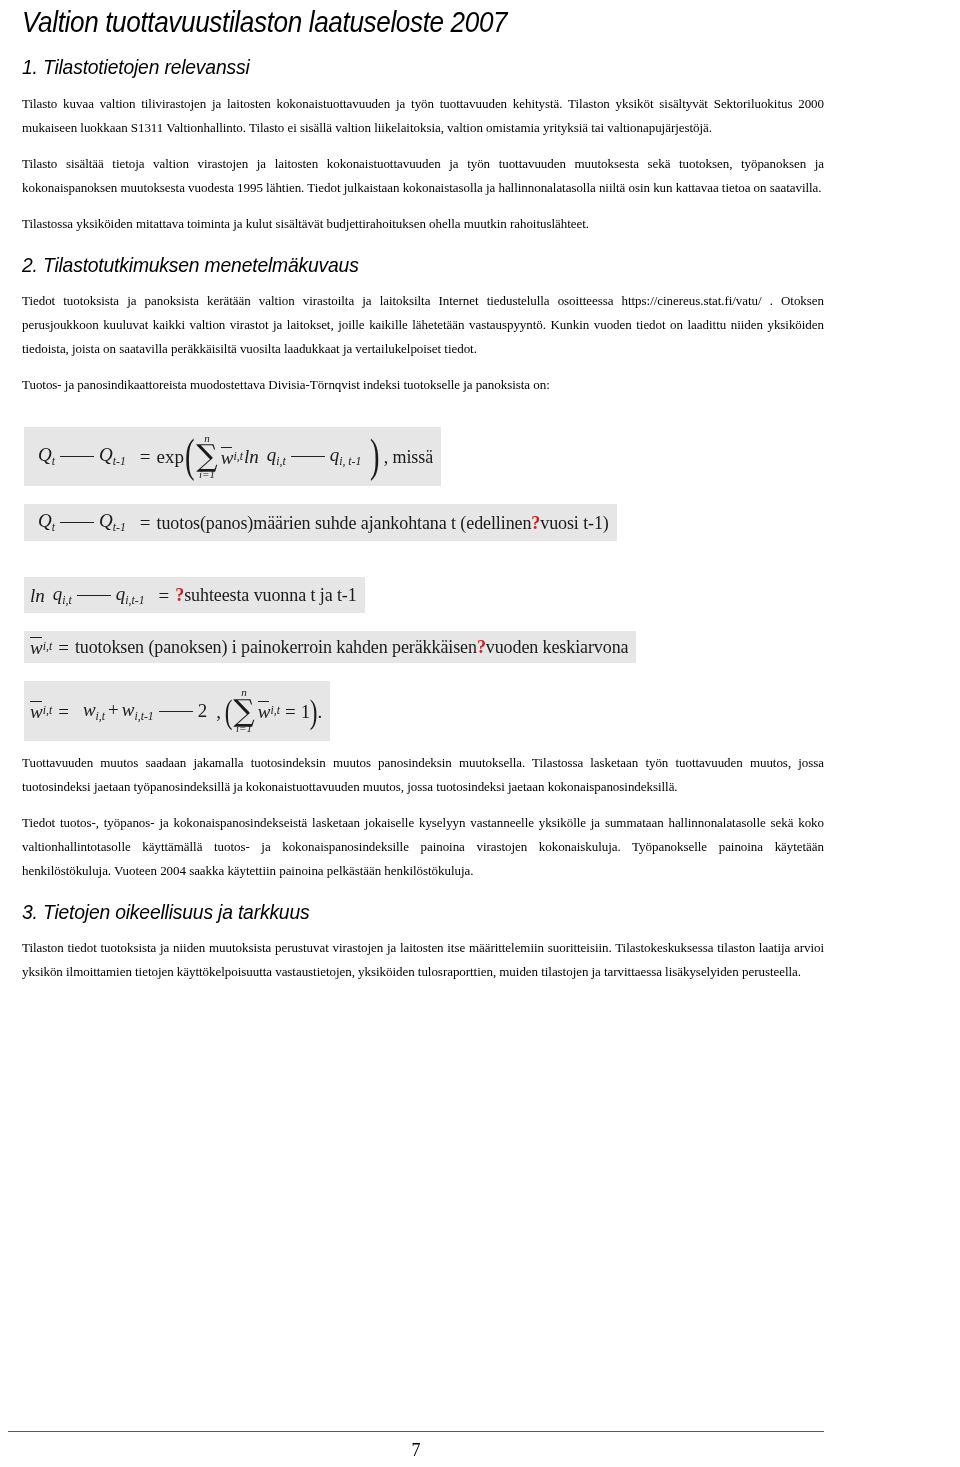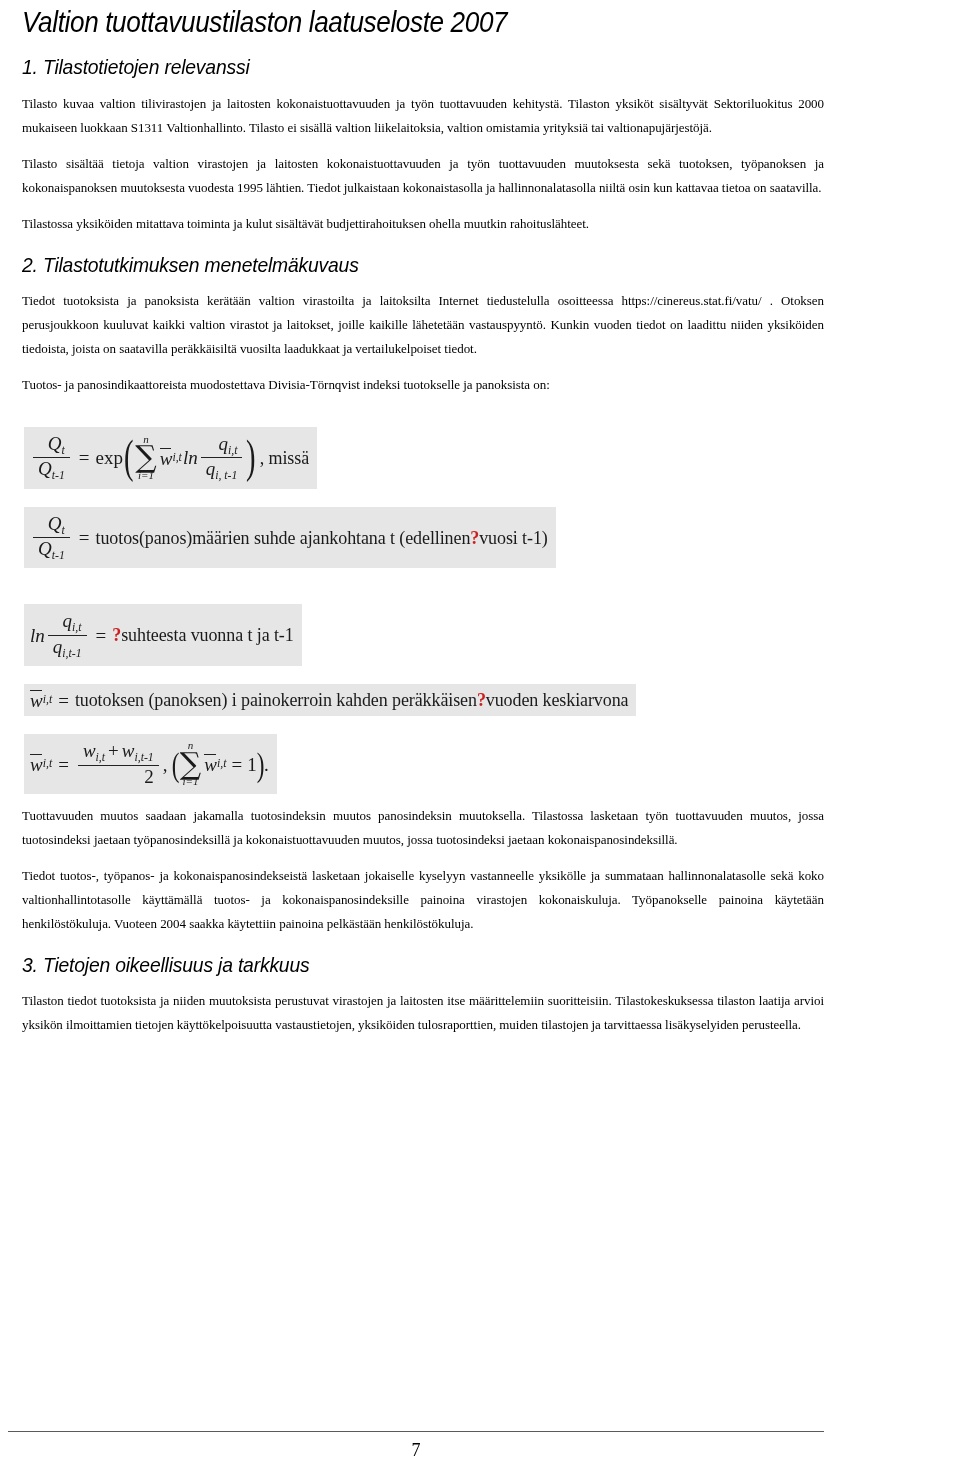--- a/index.html
+++ b/index.html
@@ -73,22 +73,22 @@
   .fml-line {
     display: flex;
     align-items: center;
     font-size: 19px;
     line-height: 1;
   }
 
   
   .frac {
     display: inline-flex;
-    flex-direction: column;
-    align-items: flex-end;
+    flex-direction: row;
+    align-items: center;
     justify-content: center;
     vertical-align: middle;
     margin: 0 3px;
   }
   .frac .num, .frac .den {
     padding: 0 5px;
     line-height: 1.18;
     white-space: nowrap;
   }
   .frac .bar {

